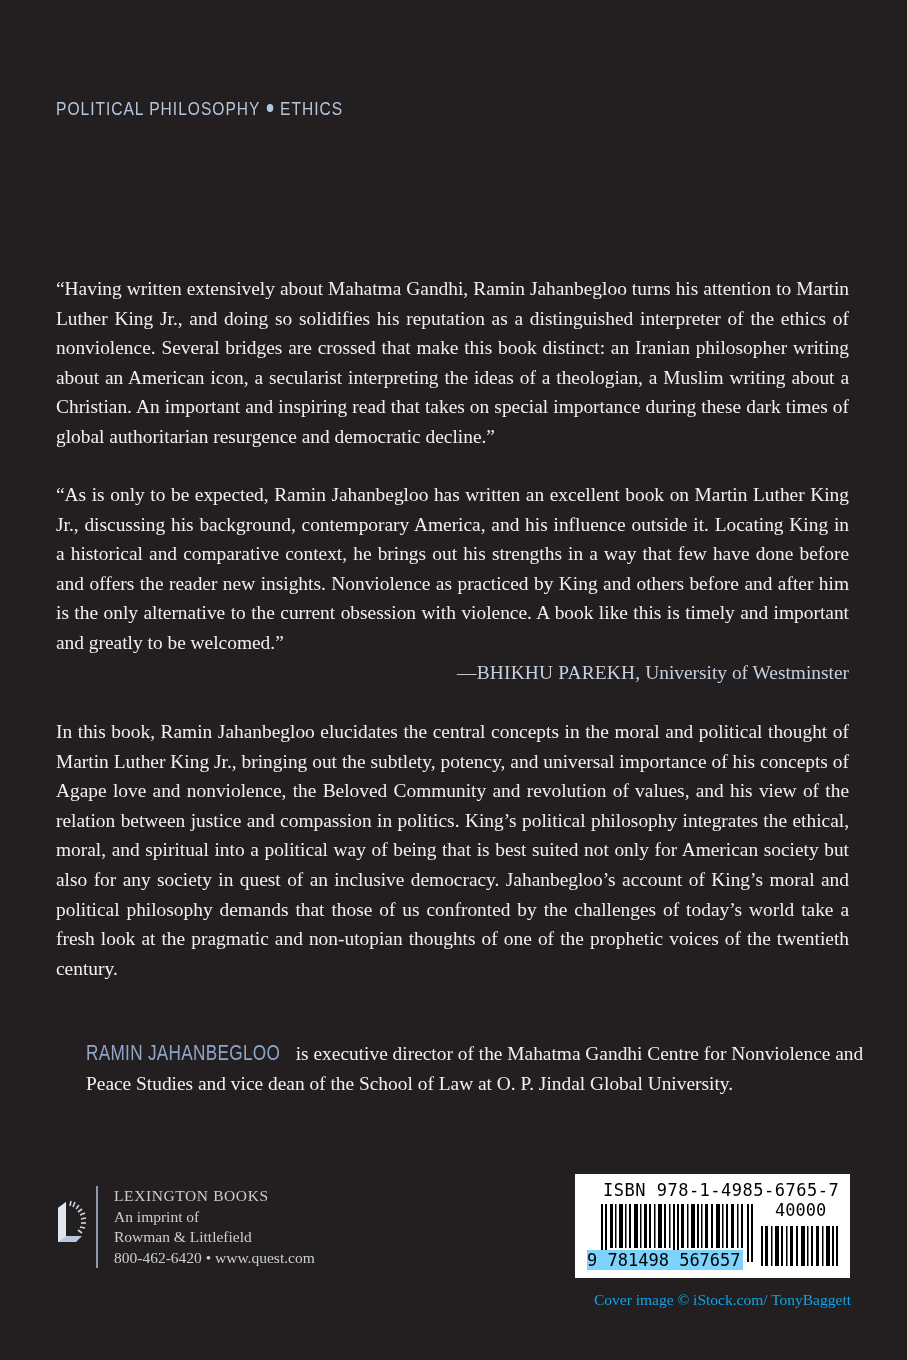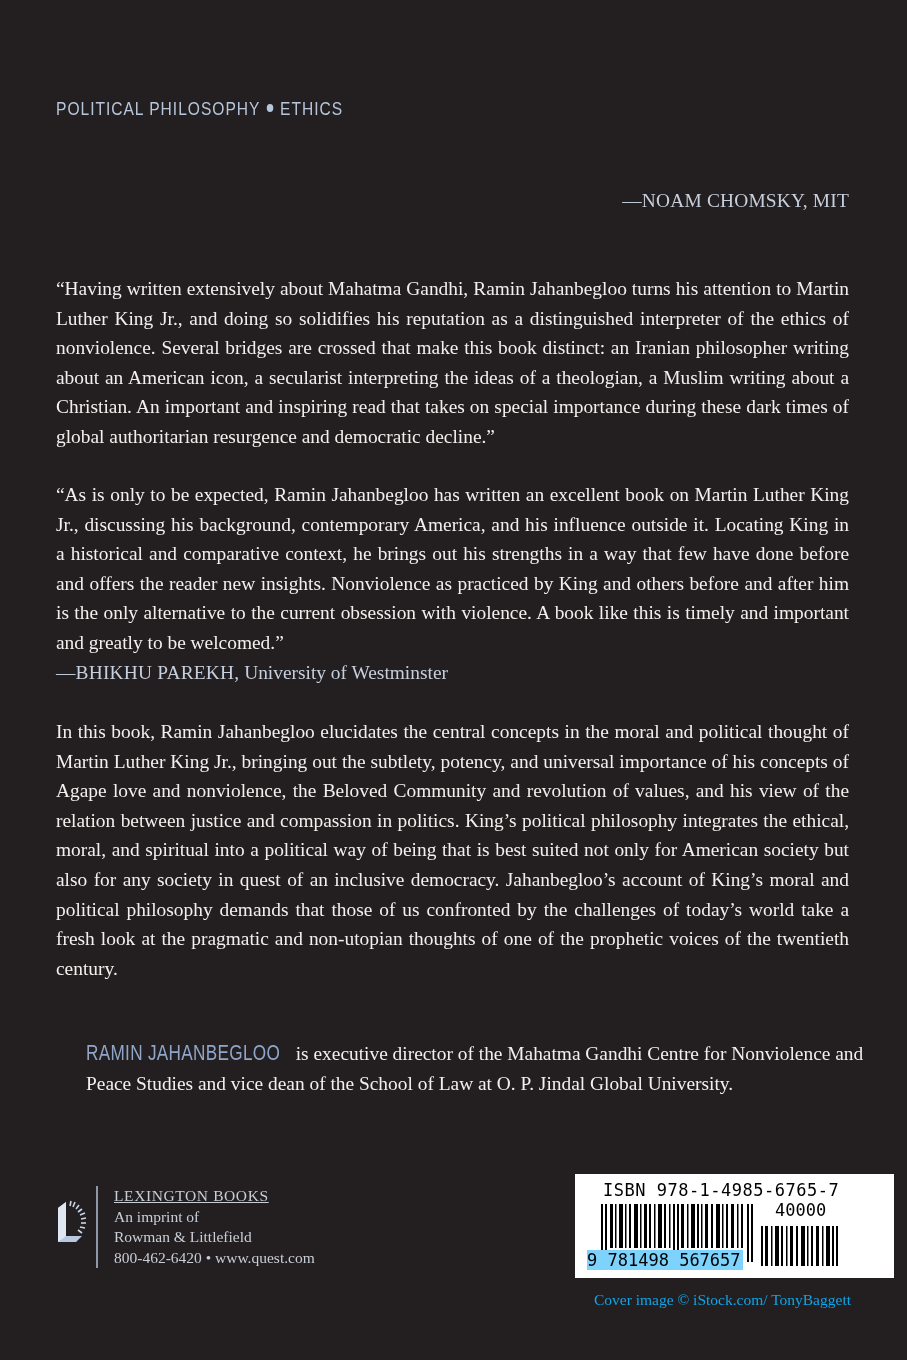--- a/index.html
+++ b/index.html
@@ -62,21 +62,21 @@
     color: #8fa6c8;
     font-size: 22px;
     display: inline-block;
     transform: scaleX(0.78);
     transform-origin: left center;
     margin-right: -44px;
     letter-spacing: 0.4px;
   }
   .right-line {
     display: block;
-    text-align: left;
+    text-align: right;
   }
   .publisher {
     position: absolute;
     left: 52px;
     top: 1186px;
     height: 82px;
   }
   .pub-logo {
     position: absolute;
     left: 0;
@@ -94,31 +94,30 @@
   }
   .pub-text {
     position: absolute;
     left: 62px;
     top: 0;
     font-size: 15.5px;
     line-height: 20.6px;
     color: #c9ced6;
     white-space: nowrap;
   }
-  .pub-text .caps { letter-spacing: 0.6px; text-decoration: underline; }
+  .pub-text .caps { letter-spacing: 0.6px; }
   .barcode-box {
     position: absolute;
     left: 575px;
     top: 1174px;
     width: 275px;
     height: 104px;
     background: #ffffff;
     color: #000;
     font-family: "DejaVu Sans Mono", "Liberation Mono", monospace;
-    padding-left: 44px;
   }
   .isbn-label {
     position: absolute;
     left: 28px;
     top: 6px;
     font-size: 17px;
     letter-spacing: 0.5px;
   }
   .bars-main {
     position: absolute;
@@ -157,21 +156,20 @@
   }
 </style>
 </head>
 <body>
 
 <div class="category">
   <span>POLITICAL PHILOSOPHY</span><span class="dot"></span><span>ETHICS</span>
 </div>
 
 <div class="block q1">
-  <span class="attr"><span class="sc">—NOAM CHOMSKY, MIT</span></span>
 </div>
 
 <div class="block q2">
   <span>“Having written extensively about Mahatma Gandhi, Ramin Jahanbegloo turns his attention to Martin Luther King Jr., and doing so solidifies his reputation as a distinguished interpreter of the ethics of nonviolence. Several bridges are crossed that make this book distinct: an Iranian philosopher writing about an American icon, a secularist interpreting the ideas of a theologian, a Muslim writing about a Christian. An important and inspiring read that takes on special importance during these dark times of global authoritarian resurgence and democratic decline.”</span>
 </div>
 
 <div class="block q3">
   <span>“As is only to be expected, Ramin Jahanbegloo has written an excellent book on Martin Luther King Jr., discussing his background, contemporary America, and his influence outside it. Locating King in a historical and comparative context, he brings out his strengths in a way that few have done before and offers the reader new insights. Nonviolence as practiced by King and others before and after him is the only alternative to the current obsession with violence. A book like this is timely and important and greatly to be welcomed.”</span>
   <span class="right-line"><span class="attr" style="float:none"><span class="sc">—BHIKHU PAREKH,</span> <span>University of Westminster</span></span></span>
 </div>

